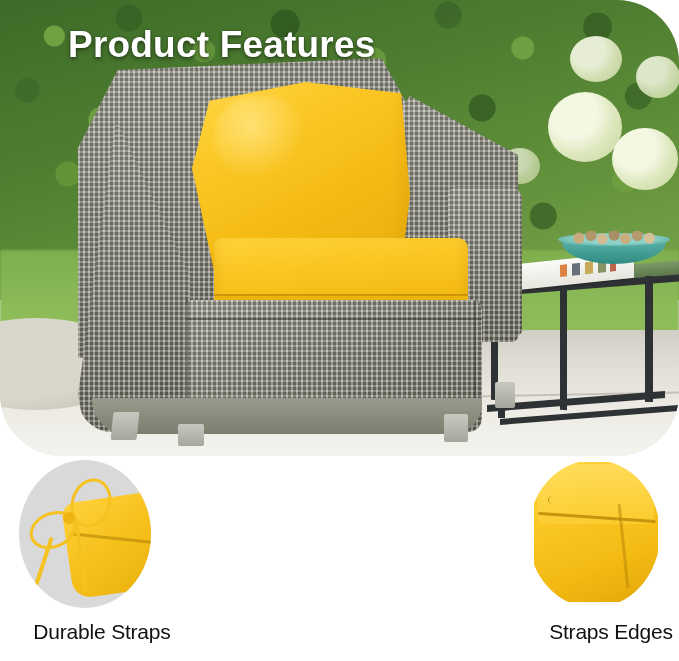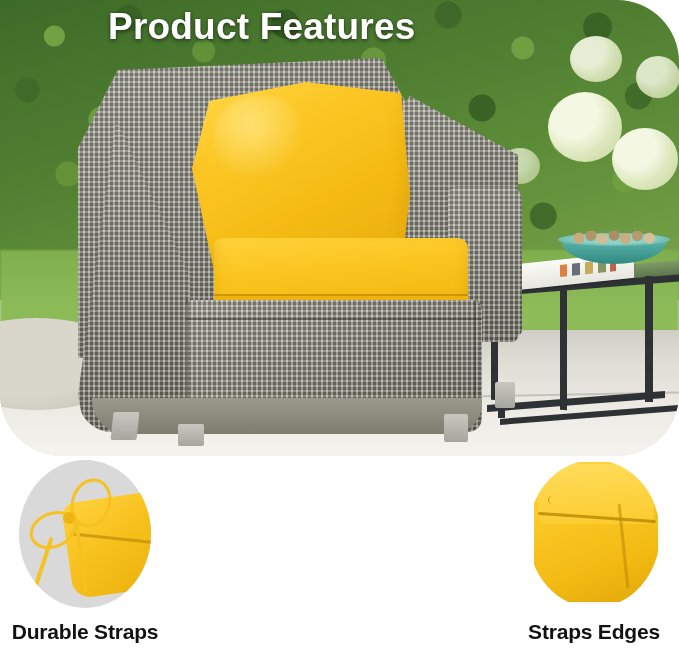--- a/index.html
+++ b/index.html
@@ -209,26 +209,25 @@
     border-radius:0 0 12px 10px;
     background:linear-gradient(180deg,#efb40e,#d79c05);
   }
   .cushion-seat-pipe{
     position:absolute;left:214px;top:294px;width:254px;height:3px;
     background:rgba(190,136,8,.75);
   }
 
   
   #title{
-    position:absolute;left:68px;top:6px;
+    position:absolute;left:68px;top:24px;
     font-size:37px;font-weight:bold;color:#ffffff;
     letter-spacing:.2px;
     text-shadow:0 2px 4px rgba(0,0,0,.45), 0 0 2px rgba(0,0,0,.3);
     white-space:nowrap;
-    margin-left:40px;
   }
 
   
   #features{
     position:absolute;left:0;top:456px;width:679px;height:205px;
     background:#ffffff;
   }
   .feature{
     position:absolute;top:0;width:170px;height:205px;
   }
@@ -347,22 +346,22 @@
     background:radial-gradient(ellipse at 50% 40%,rgba(150,150,150,.5),rgba(255,255,255,0) 72%);
   }
   .pipe-nick{
     position:absolute;left:20px;top:36px;width:8px;height:8px;
     border-left:1.6px solid rgba(160,116,6,.7);border-radius:50%;
   }
 
   .f-label{
     position:absolute;left:0;top:164px;width:100%;
     text-align:center;
-    font-size:21px;font-weight:bold;color:#111111;
-    letter-spacing:-.2px;white-space:nowrap;
+    font-size:21px;font-weight:normal;color:#111111;
+    letter-spacing:-.2px;white-space:nowrap;padding-left:17px;
   }
 </style>
 </head>
 <body>
 
 <div id="hero">
 
   <div class="hedge"></div>
   <div class="lawn"></div>
 

